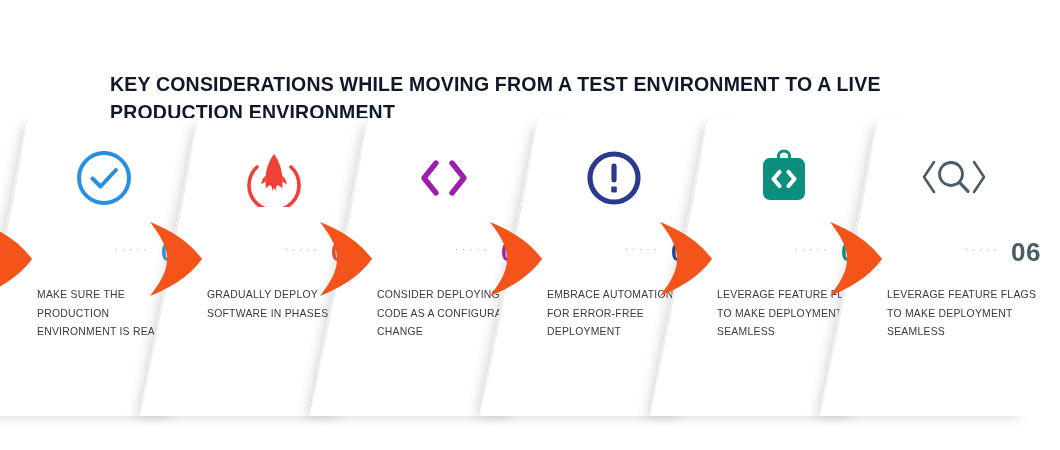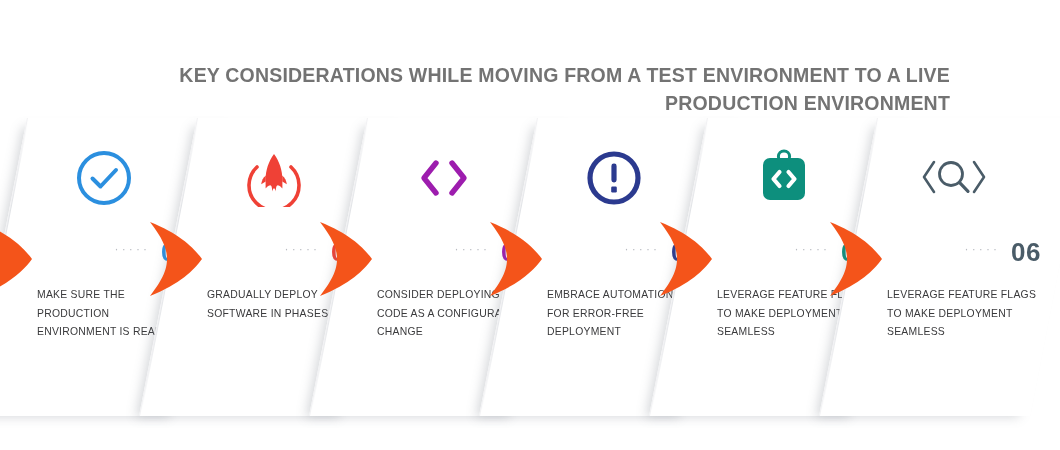--- a/index.html
+++ b/index.html
@@ -11,29 +11,29 @@
     width: 1060px;
     height: 450px;
     overflow: hidden;
     font-family: "Liberation Sans", sans-serif;
     position: relative;
   }
 
   
   #infographic-title {
     position: absolute;
-    top: 48px;
+    top: 57px;
     left: 110px;
     width: 840px;
-    text-align: right;
+    text-align: left;
     font-size: 19.5px;
     font-weight: bold;
     letter-spacing: 0.2px;
     line-height: 28px;
-    color: #737373;
+    color: #0f172a;
     text-transform: uppercase;
   }
 
   
   #steps-band {
     position: absolute;
     top: 118px;
     left: 0;
     width: 1060px;
     height: 310px;

